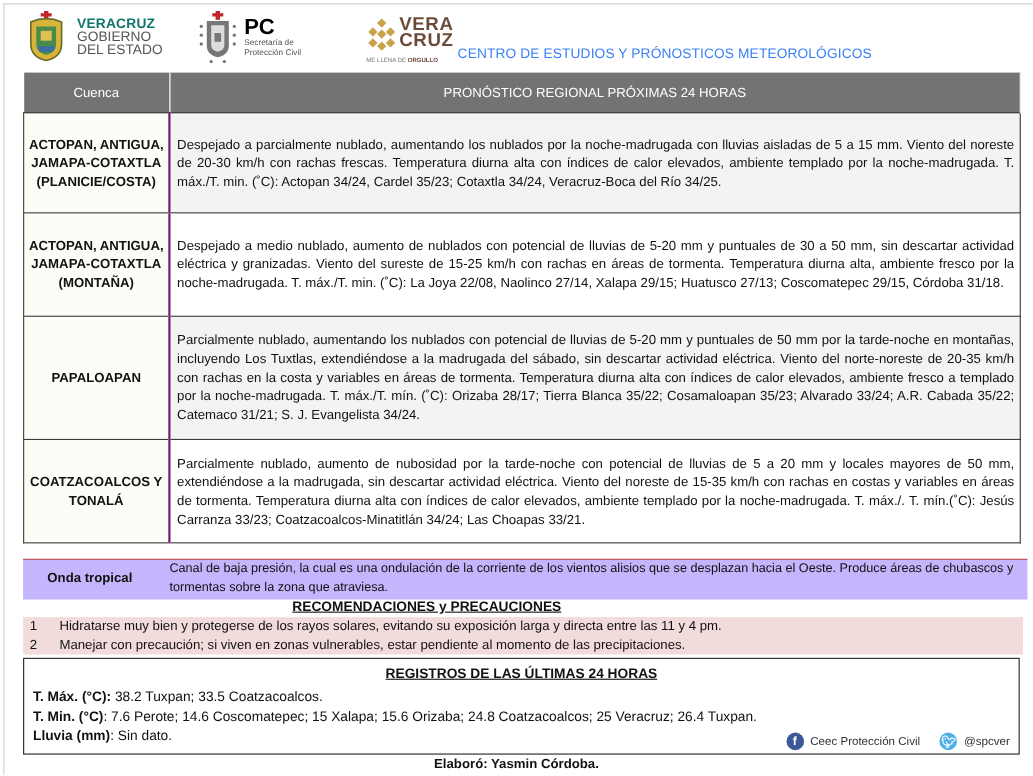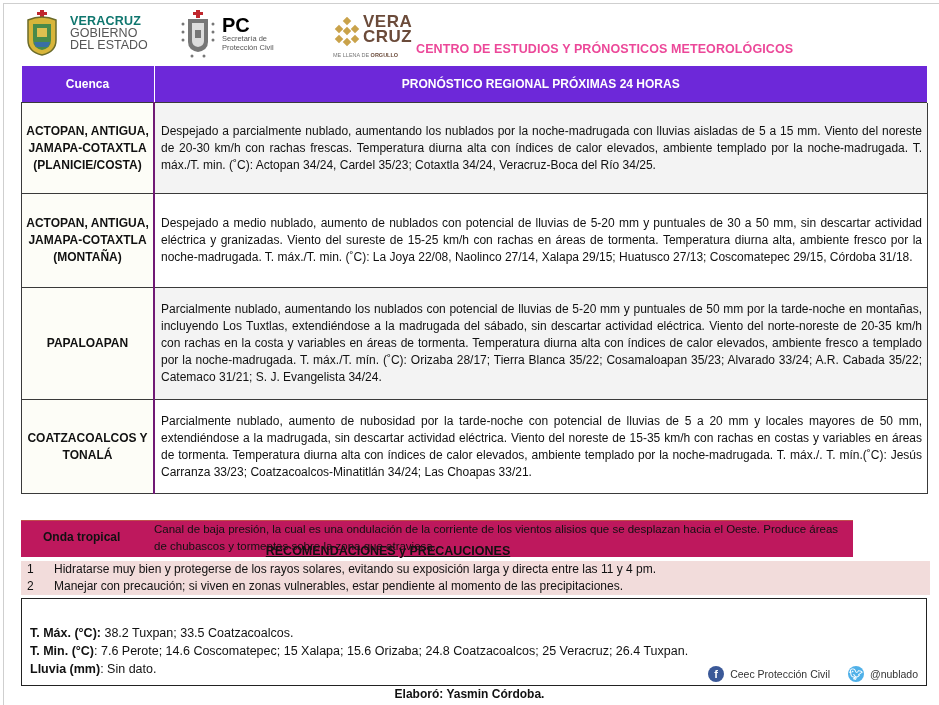--- a/index.html
+++ b/index.html
@@ -12,35 +12,35 @@
   .shield { width:40px; height:46px; position:relative; }
   .logo-ver .txt { line-height:12px; font-size:12.5px; color:#555; }
   .logo-ver .txt b { color:#0f766e; font-weight:bold; display:block; letter-spacing:0.2px; }
   .logo-pc { position:absolute; left:180px; top:10px; display:flex; align-items:center; gap:6px; }
   .logo-pc .pc { color:#000000; font-weight:bold; font-size:20px; line-height:18px; }
   .logo-pc .sub { font-size:7.5px; color:#555; line-height:9px; }
   .logo-vc { position:absolute; left:333px; top:14px; width:80px; }
   .logo-vc .vera { position:absolute; left:30px; top:0; font-weight:bold; color:#6b4b3a; font-size:17px; line-height:15px; letter-spacing:0.5px; }
   .logo-vc .tag { position:absolute; left:0; top:38px; font-size:5.5px; color:#777; white-space:nowrap; }
   .logo-vc .tag b { color:#6b4b3a; }
-  .center-title { position:absolute; left:416px; top:42px; font-size:12.5px; font-weight:bold; color:#ec4899; letter-spacing:0.1px; }
+  .center-title { position:absolute; left:416px; top:42px; font-size:12.5px; font-weight:normal; color:#3b82f6; letter-spacing:0.1px; }
 
   
   .tbl { position:absolute; left:21px; top:66px; width:907px; border-collapse:collapse; table-layout:fixed; }
-  .tbl th { background:#6d28d9; color:#fff; font-weight:bold; font-size:12px; height:36px; padding:0; border-right:1px solid #fff; }
+  .tbl th { background:#737373; color:#fff; font-weight:normal; font-size:12px; height:36px; padding:0; border-right:1px solid #fff; }
   .tbl th.c1 { width:132px; }
   .tbl td { border:1px solid #3a3a3a; font-size:12px; line-height:17px; vertical-align:middle; }
   .tbl td.basin { text-align:center; font-weight:bold; background:#fdfdf7; padding:0 2px; }
   .tbl td.fc { text-align:justify; padding:1px 5px 1px 6px; background:#f3f3f3; }
   .tbl tr.alt td.fc { background:#ffffff; }
   .tbl tr.r1 { height:91px; } .tbl tr.r2 { height:94px; } .tbl tr.r3 { height:112px; } .tbl tr.r4 { height:94px; }
   .tbl td.basin { border-right:2px solid #701a75; }
 
   
-  .onda { position:absolute; left:21px; top:520px; width:832px; height:36px; background:#be185d; border-top:1px solid #c0504d; }
+  .onda { position:absolute; left:21px; top:508px; width:913px; height:36px; background:#c4b5fd; border-top:1px solid #c0504d; }
   .onda .lbl { position:absolute; left:22px; top:9px; font-weight:bold; font-size:12px; }
   .onda .txt { position:absolute; left:133px; top:0px; right:4px; font-size:11.5px; line-height:17px; }
 
   .rec-title { position:absolute; left:0; width:776px; top:544px; text-align:center; font-weight:bold; font-size:12.5px; text-decoration:underline; }
   .rec { position:absolute; left:21px; width:909px; top:561px; background:#f2dcdb; }
   .rec .item { height:17px; font-size:12px; line-height:17px; display:flex; }
   .rec .num { width:33px; padding-left:6px; box-sizing:border-box; }
 
   .reg { position:absolute; left:21px; top:598px; width:906px; height:88px; border:1px solid #222; box-sizing:border-box; }
   .reg .title { position:absolute; left:0; right:0; top:6px; text-align:center; font-weight:bold; font-size:12.5px; text-decoration:underline; }
@@ -155,30 +155,31 @@
     <span class="num">1</span>
     <span>Hidratarse muy bien y protegerse de los rayos solares, evitando su exposición larga y directa entre las 11 y 4 pm.</span>
   </div>
   <div class="item">
     <span class="num">2</span>
     <span>Manejar con precaución; si viven en zonas vulnerables, estar pendiente al momento de las precipitaciones.</span>
   </div>
 </div>
 
 <div class="reg">
+  <div class="title">REGISTROS DE LAS ÚLTIMAS 24 HORAS</div>
   <div class="line" style="top:27px">
     <b>T. Máx. (°C):</b><span> 38.2 Tuxpan; 33.5 Coatzacoalcos.</span>
   </div>
   <div class="line" style="top:45px">
     <b>T. Min. (°C)</b><span>: 7.6 Perote; 14.6 Coscomatepec; 15 Xalapa; 15.6 Orizaba; 24.8 Coatzacoalcos; 25 Veracruz; 26.4 Tuxpan.</span>
   </div>
   <div class="line" style="top:63px">
     <b>Lluvia (mm)</b><span>: Sin dato.</span>
   </div>
   <div class="social">
     <span class="ico fb">f</span>
     <span style="margin-right:12px">Ceec Protección Civil</span>
     <span class="ico tw">🐦︎</span>
-    <span>@nublado</span>
+    <span>@spcver</span>
   </div>
 </div>
 
 <div class="elab">Elaboró: Yasmin Córdoba.</div>
 
 </body></html>

